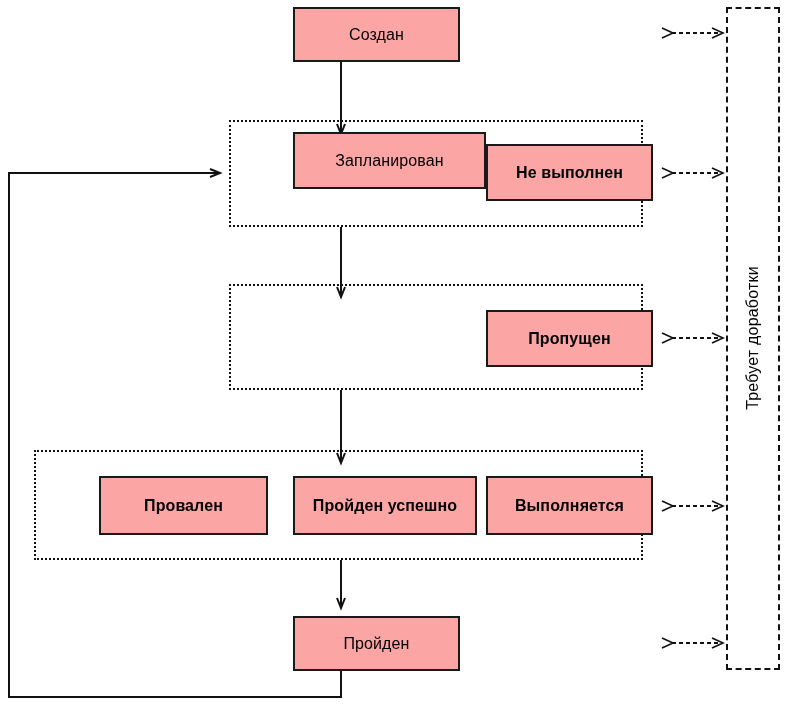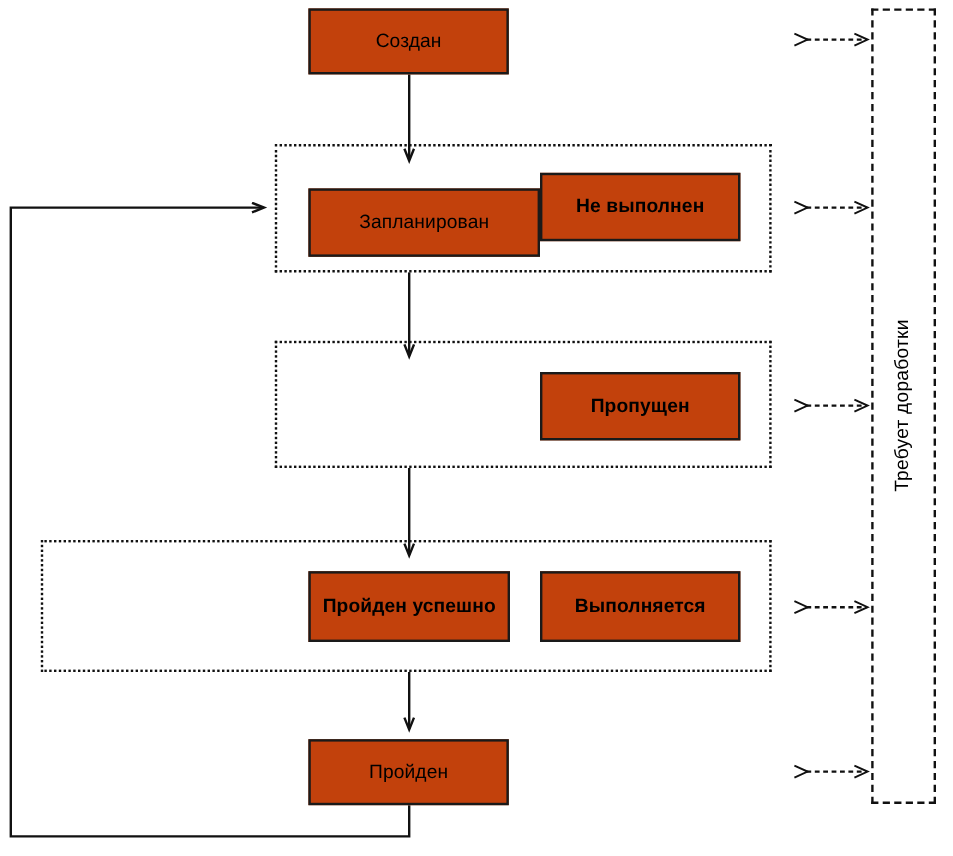--- a/index.html
+++ b/index.html
@@ -22,29 +22,30 @@
     position: absolute;
     left: 0;
     top: 0;
     width: 794px;
     height: 713px;
   }
   .node-box {
     position: absolute;
     box-sizing: border-box;
     border: 2px solid #1a1a1a;
-    background: #c2410c;
+    background: #fca5a5;
     display: flex;
     align-items: center;
     justify-content: center;
     text-align: center;
     color: #000000;
     font-size: 16px;
     line-height: 1.25;
     letter-spacing: 0.1px;
+    margin-left: 36px;
   }
   .node-box.bold {
     font-weight: bold;
   }
   .group-box {
     position: absolute;
     box-sizing: border-box;
     border: 2px dotted #111111;
     background: transparent;
   }
@@ -101,29 +102,30 @@
       <line x1="672" y1="643" x2="722" y2="643" marker-end="url(#arrow-thin-r)" marker-start="url(#arrow-thin-l)"></line>
     </g>
   </svg>
 
   <div class="group-box" style="left:229px; top:120px; width:414px; height:107px;"></div>
   <div class="group-box" style="left:229px; top:284px; width:414px; height:106px;"></div>
   <div class="group-box" style="left:34px; top:450px; width:609px; height:110px;"></div>
 
   <div class="node-box" style="left:257px; top:7px; width:167px; height:55px;">Создан</div>
 
-  <div class="node-box" style="left:257px; top:157px; width:193px; height:57px;text-align:center;">Запланирован</div>
+  <div class="node-box" style="left:257px; top:132px; width:193px; height:57px;text-align:center;">Запланирован</div>
 
   <div class="node-box bold" style="left:450px; top:144px; width:167px; height:57px;">Не выполнен</div>
 
 
   <div class="node-box bold" style="left:450px; top:310px; width:167px; height:57px;">Пропущен</div>
 
+  <div class="node-box bold" style="left:63px; top:476px; width:169px; height:59px;">Провален</div>
 
-  <div class="node-box bold" style="left:257px; top:476px; width:168px; height:59px; padding:0 3px;">Пройден успешно</div>
+  <div class="node-box bold" style="left:257px; top:476px; width:184px; height:59px; padding:0 3px;">Пройден успешно</div>
 
   <div class="node-box bold" style="left:450px; top:476px; width:167px; height:59px;">Выполняется</div>
 
   <div class="node-box" style="left:257px; top:616px; width:167px; height:55px;">Пройден</div>
 
   <div class="rework-box" style="left:726px; top:7px; width:54px; height:663px;"></div>
   <div class="rework-label" style="left:753px; top:338px; width:0; height:0; display:flex; align-items:center; justify-content:center;">Требует доработки</div>
 
 </div>
 

